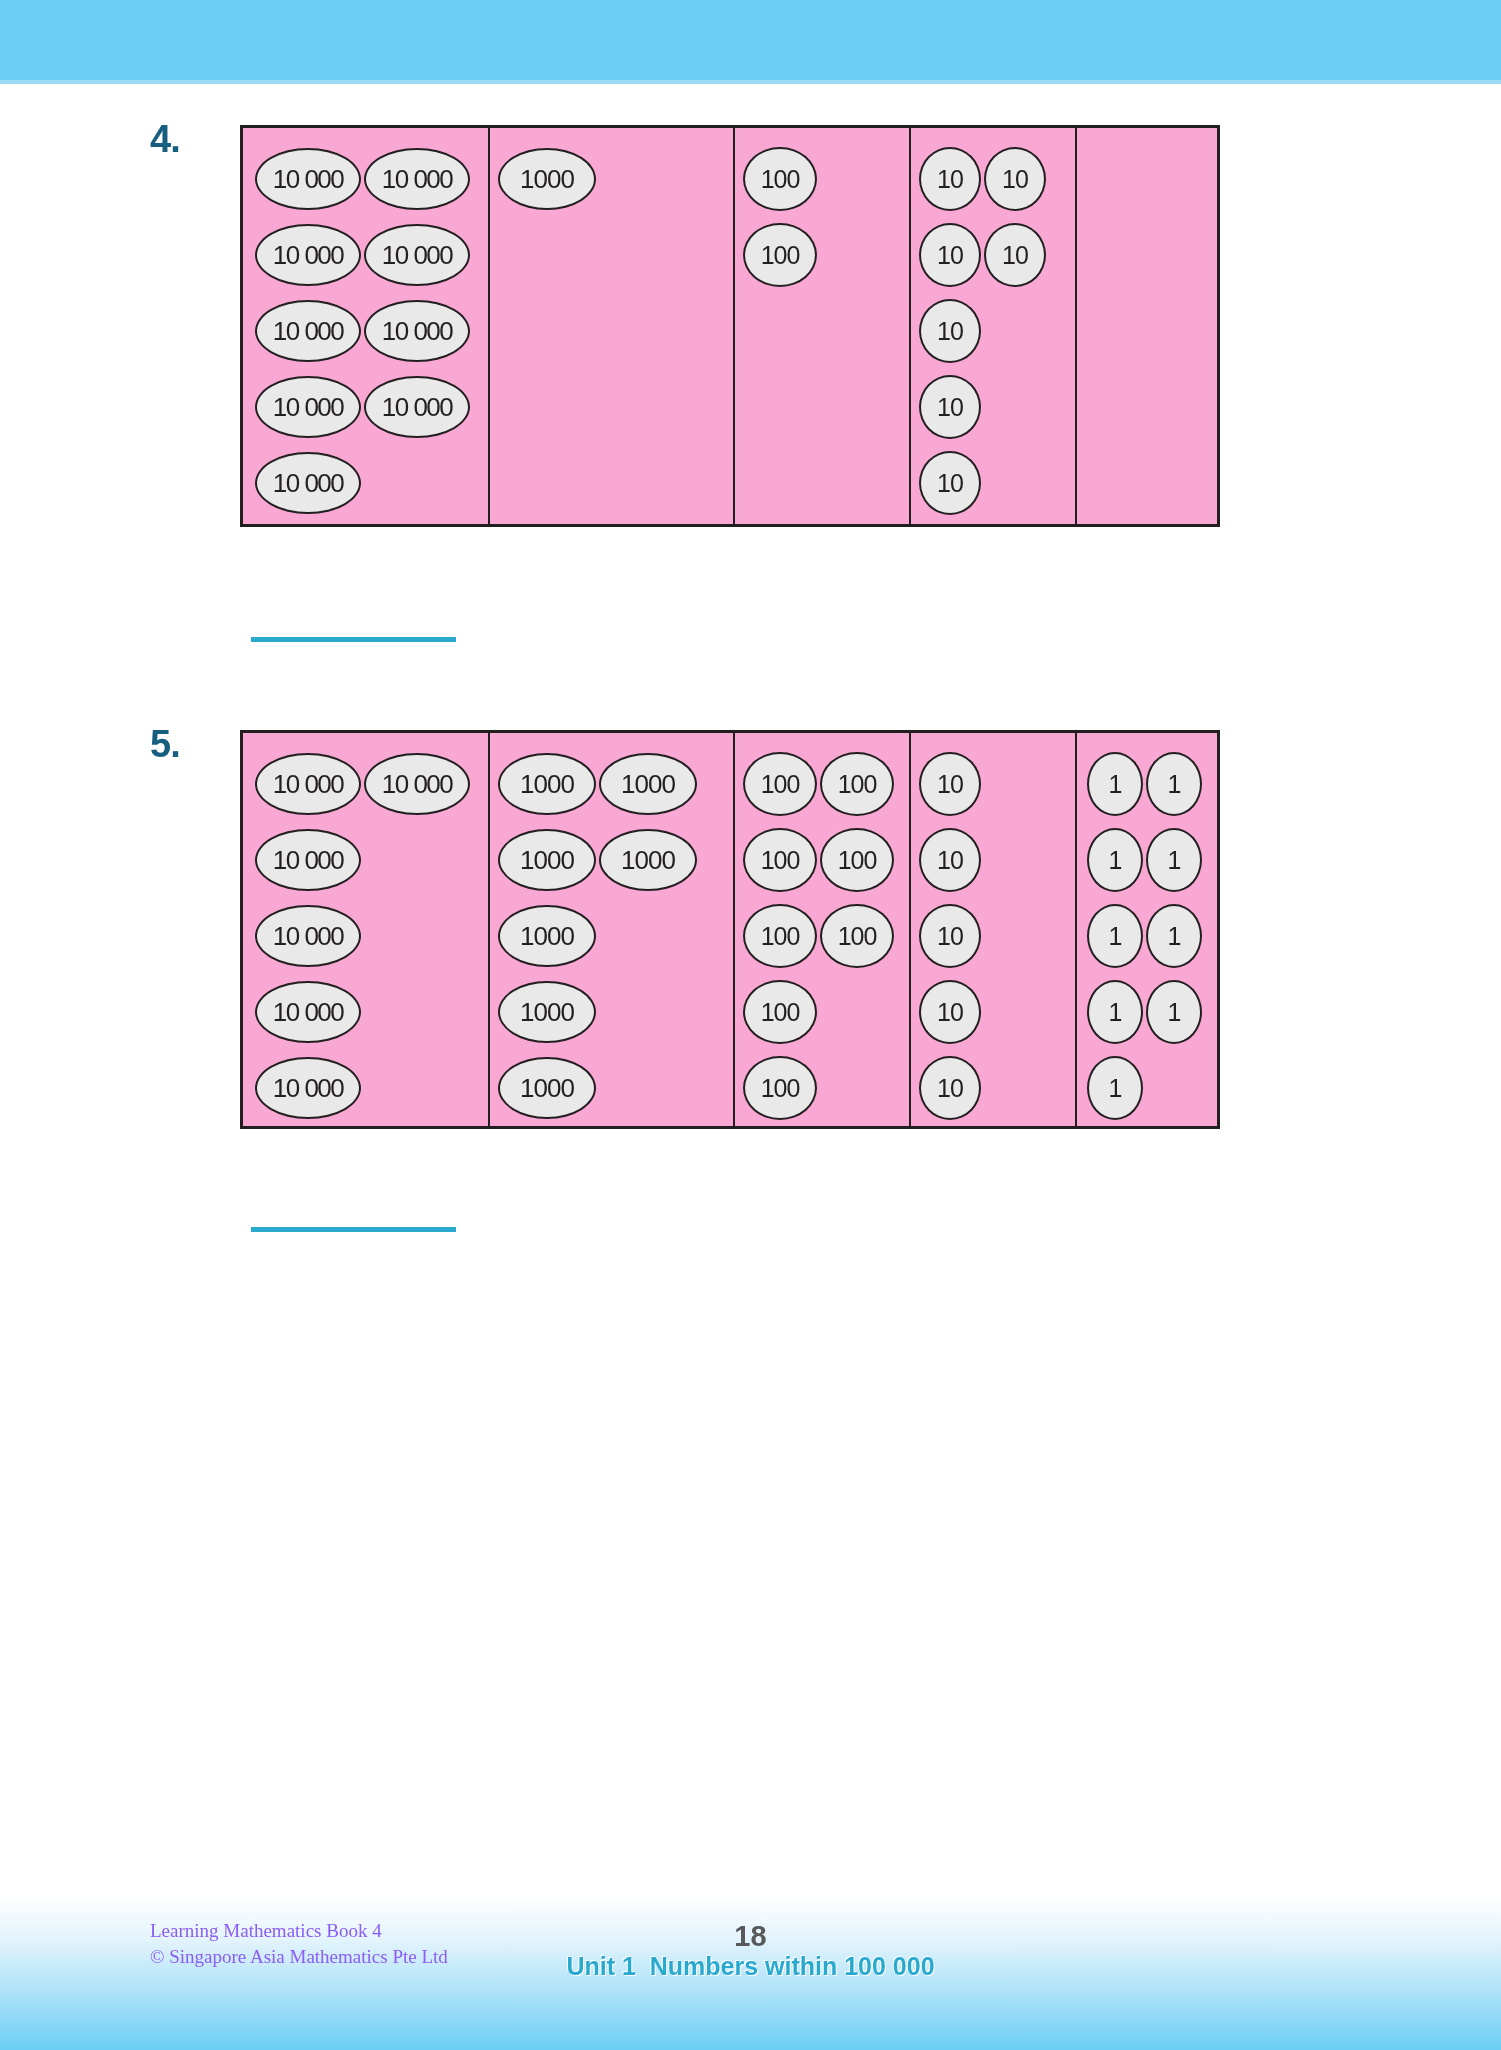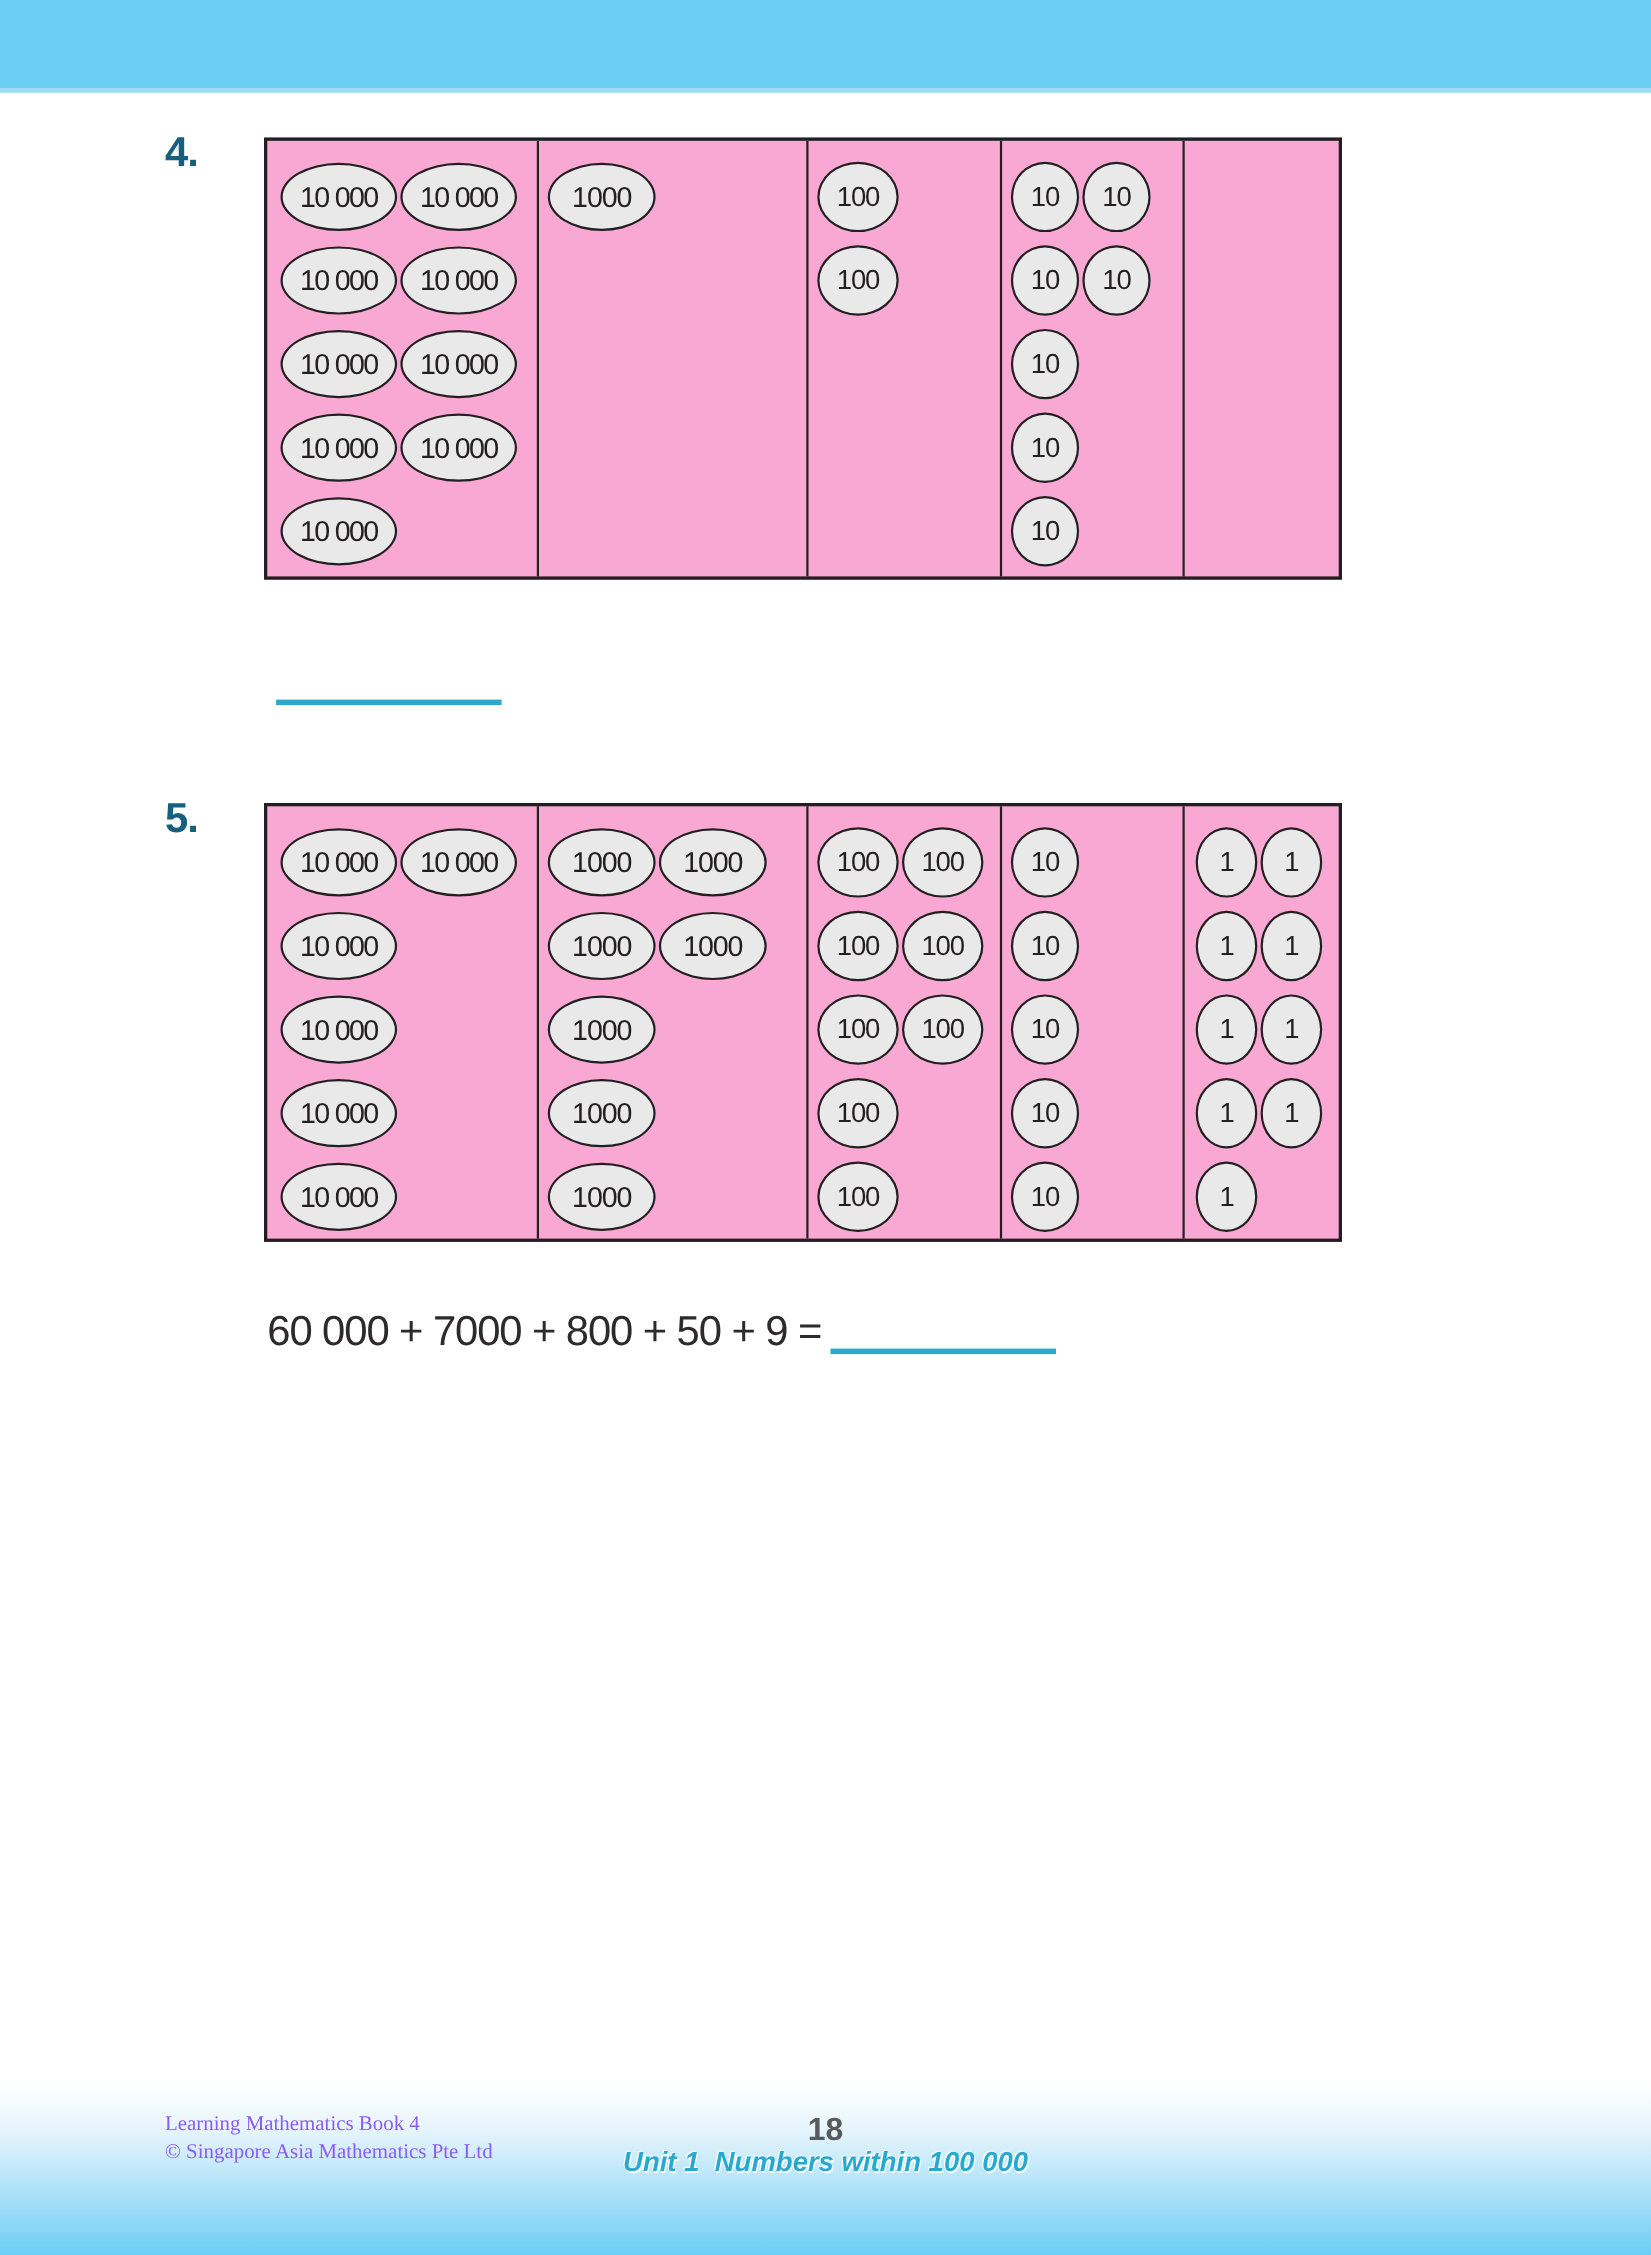--- a/index.html
+++ b/index.html
@@ -59,21 +59,21 @@
   .credits{
     position:absolute;left:150px;top:1918px;
     font-family:"Liberation Serif",serif;font-size:19px;line-height:26px;color:#8b5cf6;
   }
   .page-num{
     position:absolute;left:0;top:1920px;width:100%;text-align:center;
     font-size:29px;font-weight:bold;color:#58595B;
   }
   .unit-title{
     position:absolute;left:0;top:1952px;width:100%;text-align:center;
-    font-size:25px;font-style:italic;font-weight:bold;color:#2AA9CF;white-space:pre;
+    font-size:25px;font-weight:bold;color:#2AA9CF;white-space:pre;
     text-shadow:1px 1px 0 #ffffff, -1px -1px 0 #ffffff;
   }
 </style>
 </head>
 <body>
 
 <div class="page">
 
   <div class="topbar"></div>
 
@@ -243,21 +243,21 @@
           </div>
           <div class="pv-row">
             <span class="disc d1">1</span>
             <span class="disc d1">1</span>
           </div>
           <div class="pv-row">
             <span class="disc d1">1</span>
           </div>
         </div>
       </div>
-    <div class="equation" style="top:1188px;"><span>60 000 + 7000 + 800 + 50 + 9 =</span><span class="answer-line"></span></div>
+    <div class="equation" style="top:1188px;"><span class="answer-line"></span></div>
   </section>
 
   <div class="footer-band"></div>
   <div class="credits">
     <div>Learning Mathematics Book 4</div>
     <div>© Singapore Asia Mathematics Pte Ltd</div>
   </div>
   <div class="page-num">18</div>
   <div class="unit-title">Unit 1  Numbers within 100 000</div>
 

